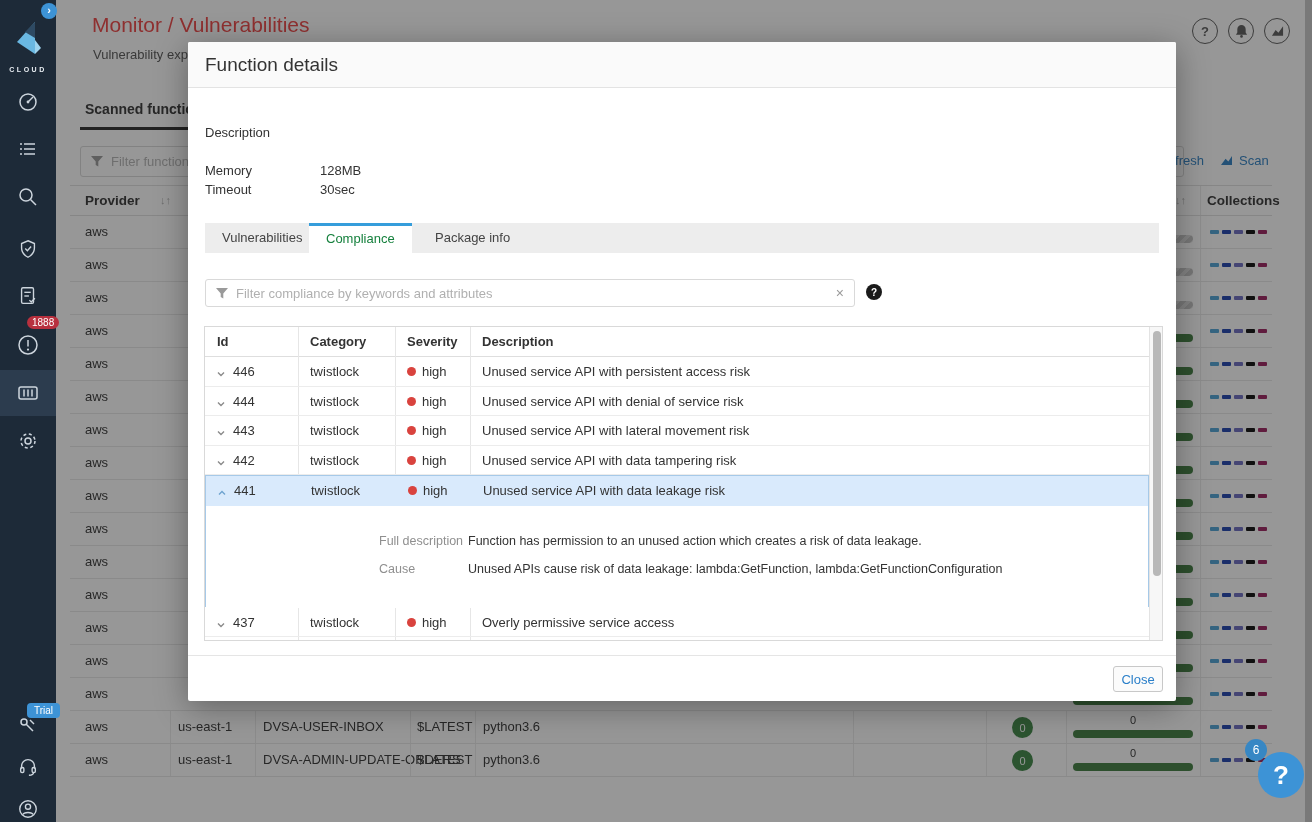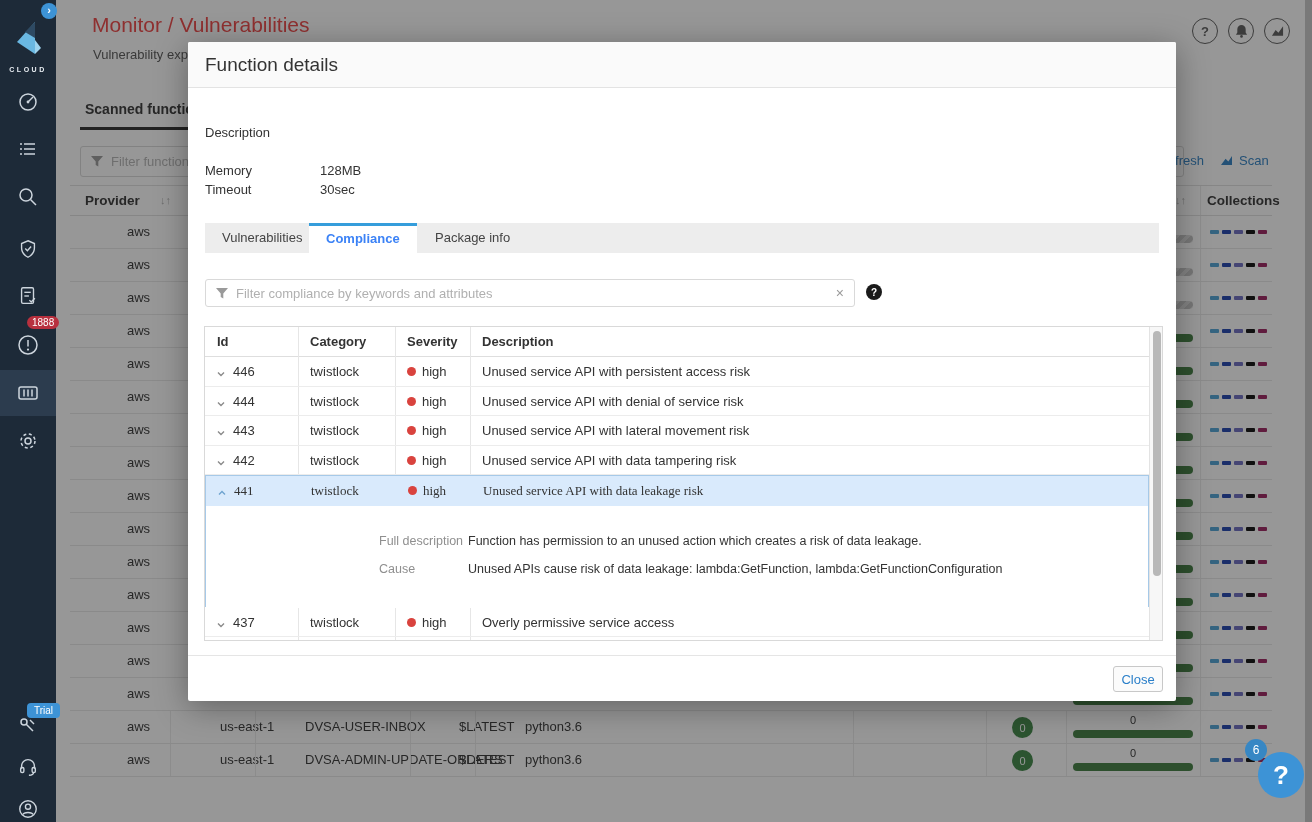--- a/index.html
+++ b/index.html
@@ -37,21 +37,21 @@
   .bg-filter { position:absolute; left:24px; top:146px; width:1104px; height:31px;
     border:1px solid #d9d9d9; border-radius:3px; display:flex; align-items:center;
     padding-left:10px; color:#b5b5b5; font-size:13px; gap:8px; background:#fff; }
   .bg-links { position:absolute; top:153px; font-size:13px; color:#2f80c3; }
   .bg-table { position:absolute; left:14px; top:185px; width:1202px; }
   .bg-thead { position:absolute; left:0; top:0; width:1202px; height:31px;
     border-top:1px solid #e0e0e0; border-bottom:1px solid #e0e0e0; }
   .bg-th { position:absolute; top:7px; font-size:13.5px; font-weight:bold; color:#333; }
   .sort-glyph { color:#b4b4b4; font-size:11px; font-weight:normal; }
   .bg-row { position:absolute; left:0; width:1202px; height:33px; border-bottom:1px solid #e8e8e8; }
-  .bg-cell { position:absolute; top:8px; font-size:13px; color:#333; white-space:nowrap;margin-left:42px; }
+  .bg-cell { position:absolute; top:8px; font-size:13px; color:#333; white-space:nowrap; }
   .colline { position:absolute; top:0; width:1px; height:100%; background:#ececec; }
   .count-badge { position:absolute; left:942px; top:6px; width:21px; height:21px; border-radius:50%;
     background:#3c8544; color:#fff; font-size:11px; display:flex; align-items:center; justify-content:center; }
   .bar { position:absolute; left:1003px; top:19px; width:120px; height:8px; border-radius:4px; }
   .bar.complete { background:#3e7d3e; }
   .bar.pending { background:repeating-linear-gradient(135deg,#d9d9d9 0 4px,#c4c4c4 4px 8px); }
   .bar-label { position:absolute; left:1003px; top:3px; width:120px; text-align:center;
     font-size:11px; color:#333; }
   .dashes { position:absolute; left:1140px; top:14px; display:flex; gap:3px; }
   .dash { width:9px; height:4px; border-radius:1px; }
@@ -70,22 +70,22 @@
     border-radius:2px; box-shadow:0 6px 32px rgba(0,0,0,0.35); z-index:50; }
   .modal-header { position:absolute; left:0; top:0; width:100%; height:46px; background:#fafafa;
     border-bottom:1px solid #e3e3e3; display:flex; align-items:center; padding-left:17px;
     font-size:19px; color:#333; border-radius:2px 2px 0 0; }
   .detail-row { position:absolute; left:17px; width:800px; height:19px; font-size:13px; color:#333; }
   .detail-label { position:absolute; left:0; top:2px; }
   .detail-value { position:absolute; left:115px; top:2px; white-space:nowrap; }
   .modal-tabs { position:absolute; left:17px; top:181px; width:954px; height:30px; background:#ededed; }
   .mtab { position:absolute; top:0; height:30px; line-height:30px; padding:0 17px; font-size:13px;
     color:#444; }
-  .mtab.active { background:#fff; border-top:3px solid #359ddb; line-height:25px; font-weight:bold;
-    color:#3b82f6; }
+  .mtab.active { background:#fff; border-top:3px solid #359ddb; line-height:25px; font-weight:normal;
+    color:#15803d; }
   .modal-filter { position:absolute; left:17px; top:237px; width:650px; height:28px;
     border:1px solid #d9d9d9; border-radius:3px; display:flex; align-items:center;
     padding:0 10px; gap:8px; font-size:13px; color:#b0b0b0; }
   .modal-filter .clear-x { margin-left:auto; color:#9a9a9a; font-size:14px; }
   .filter-help { position:absolute; left:678px; top:242px; width:16px; height:16px; border-radius:50%;
     background:#1a1a1a; color:#fff; font-size:10px; font-weight:bold; display:flex;
     align-items:center; justify-content:center; }
   .ctable { position:absolute; left:16px; top:284px; width:959px; height:315px;
     border:1px solid #d9d9d9; overflow:hidden; }
   .ct-head { position:absolute; left:0; top:0; width:100%; height:30px; border-bottom:1px solid #dedede;
@@ -93,21 +93,21 @@
   .ct-col-line { position:absolute; top:0; width:1px; background:#e6e6e6; }
   .ct-row { position:absolute; left:0; width:944px; height:29.5px; border-bottom:1px solid #ececec;
     font-size:13px; color:#333; }
   .ct-cell { position:absolute; top:7px; white-space:nowrap; }
   .chev { position:absolute; left:11px; top:10px; }
   .sev-dot { position:absolute; left:202px; top:10px; width:9px; height:9px; border-radius:50%;
     background:#d9433e; }
   .sel-group { position:absolute; left:0; top:148px; width:944px; height:132px;
     border:1px solid #a6c9e8; }
   .sel-row { position:absolute; left:0; top:0; width:100%; height:29.5px; background:#d9eafc;
-    font-size:13px; color:#333;font-family:Liberation Serif, serif; }
+    font-size:13px; color:#333; }
   .expand-panel { position:absolute; left:0; top:29.5px; width:100%; height:102px; background:#fff;
     font-size:12.5px; }
   .exp-label { position:absolute; left:126px; color:#8f8f8f;margin-left:47px; }
   .exp-value { position:absolute; left:262px; color:#333; white-space:nowrap; }
   .gutter { position:absolute; left:944px; top:0; width:15px; height:315px; background:#f7f7f7;
     border-left:1px solid #e3e3e3; }
   .thumb { position:absolute; left:3px; top:4px; width:8px; height:245px; border-radius:4px;
     background:#b8b8b8; }
   .modal-footer { position:absolute; left:0; top:613px; width:100%; height:46px;
     border-top:1px solid #e5e5e5; }

